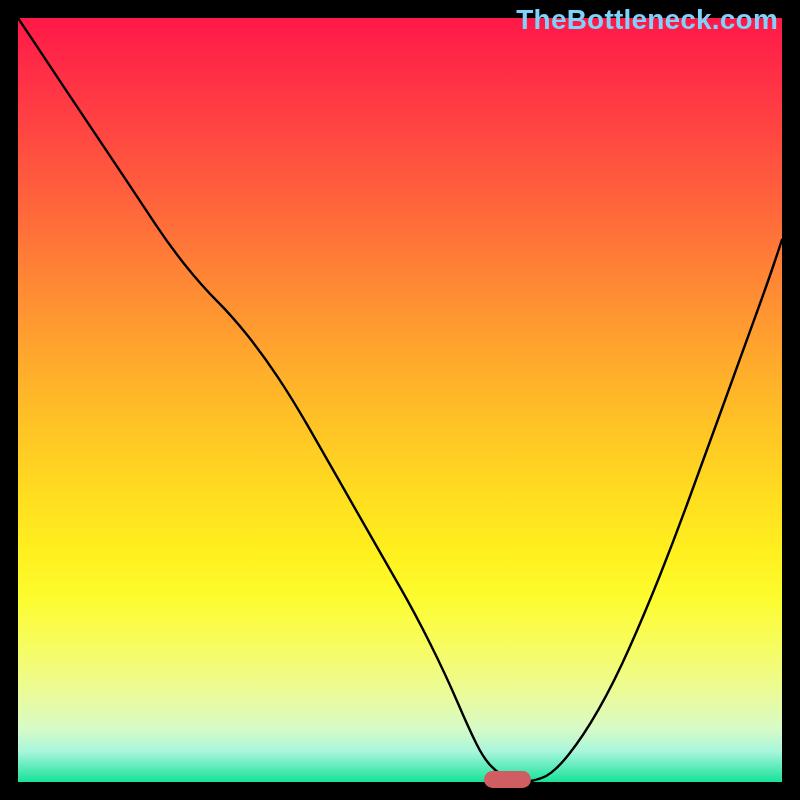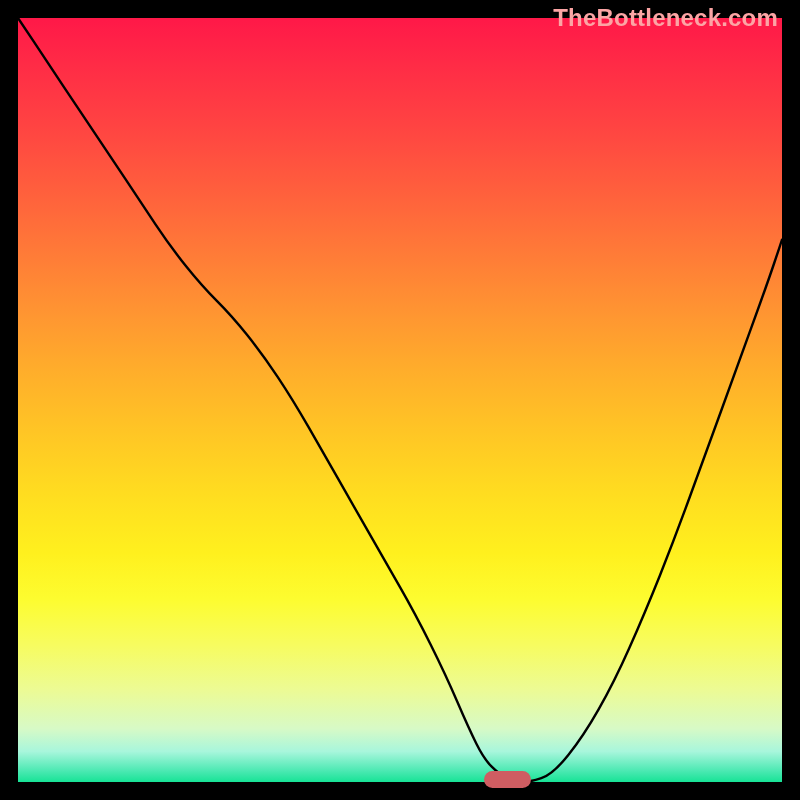--- a/index.html
+++ b/index.html
@@ -40,23 +40,23 @@
       #a8f6dc 96%,
       #4de9b3 98.5%,
       #17e396 100%
     );
   }
   .watermark {
     position: absolute;
     top: 4px;
     right: 22px;
     font-family: Arial, Helvetica, sans-serif;
-    font-size: 24px;
+    font-size: 28px;
     font-weight: 600;
-    color: #fca5a5;
+    color: #7dd3fc;
     letter-spacing: 0.2px;
     user-select: none;
   }
   svg.curve {
     position: absolute;
     left: 0;
     top: 0;
     width: 764px;
     height: 764px;
   }

